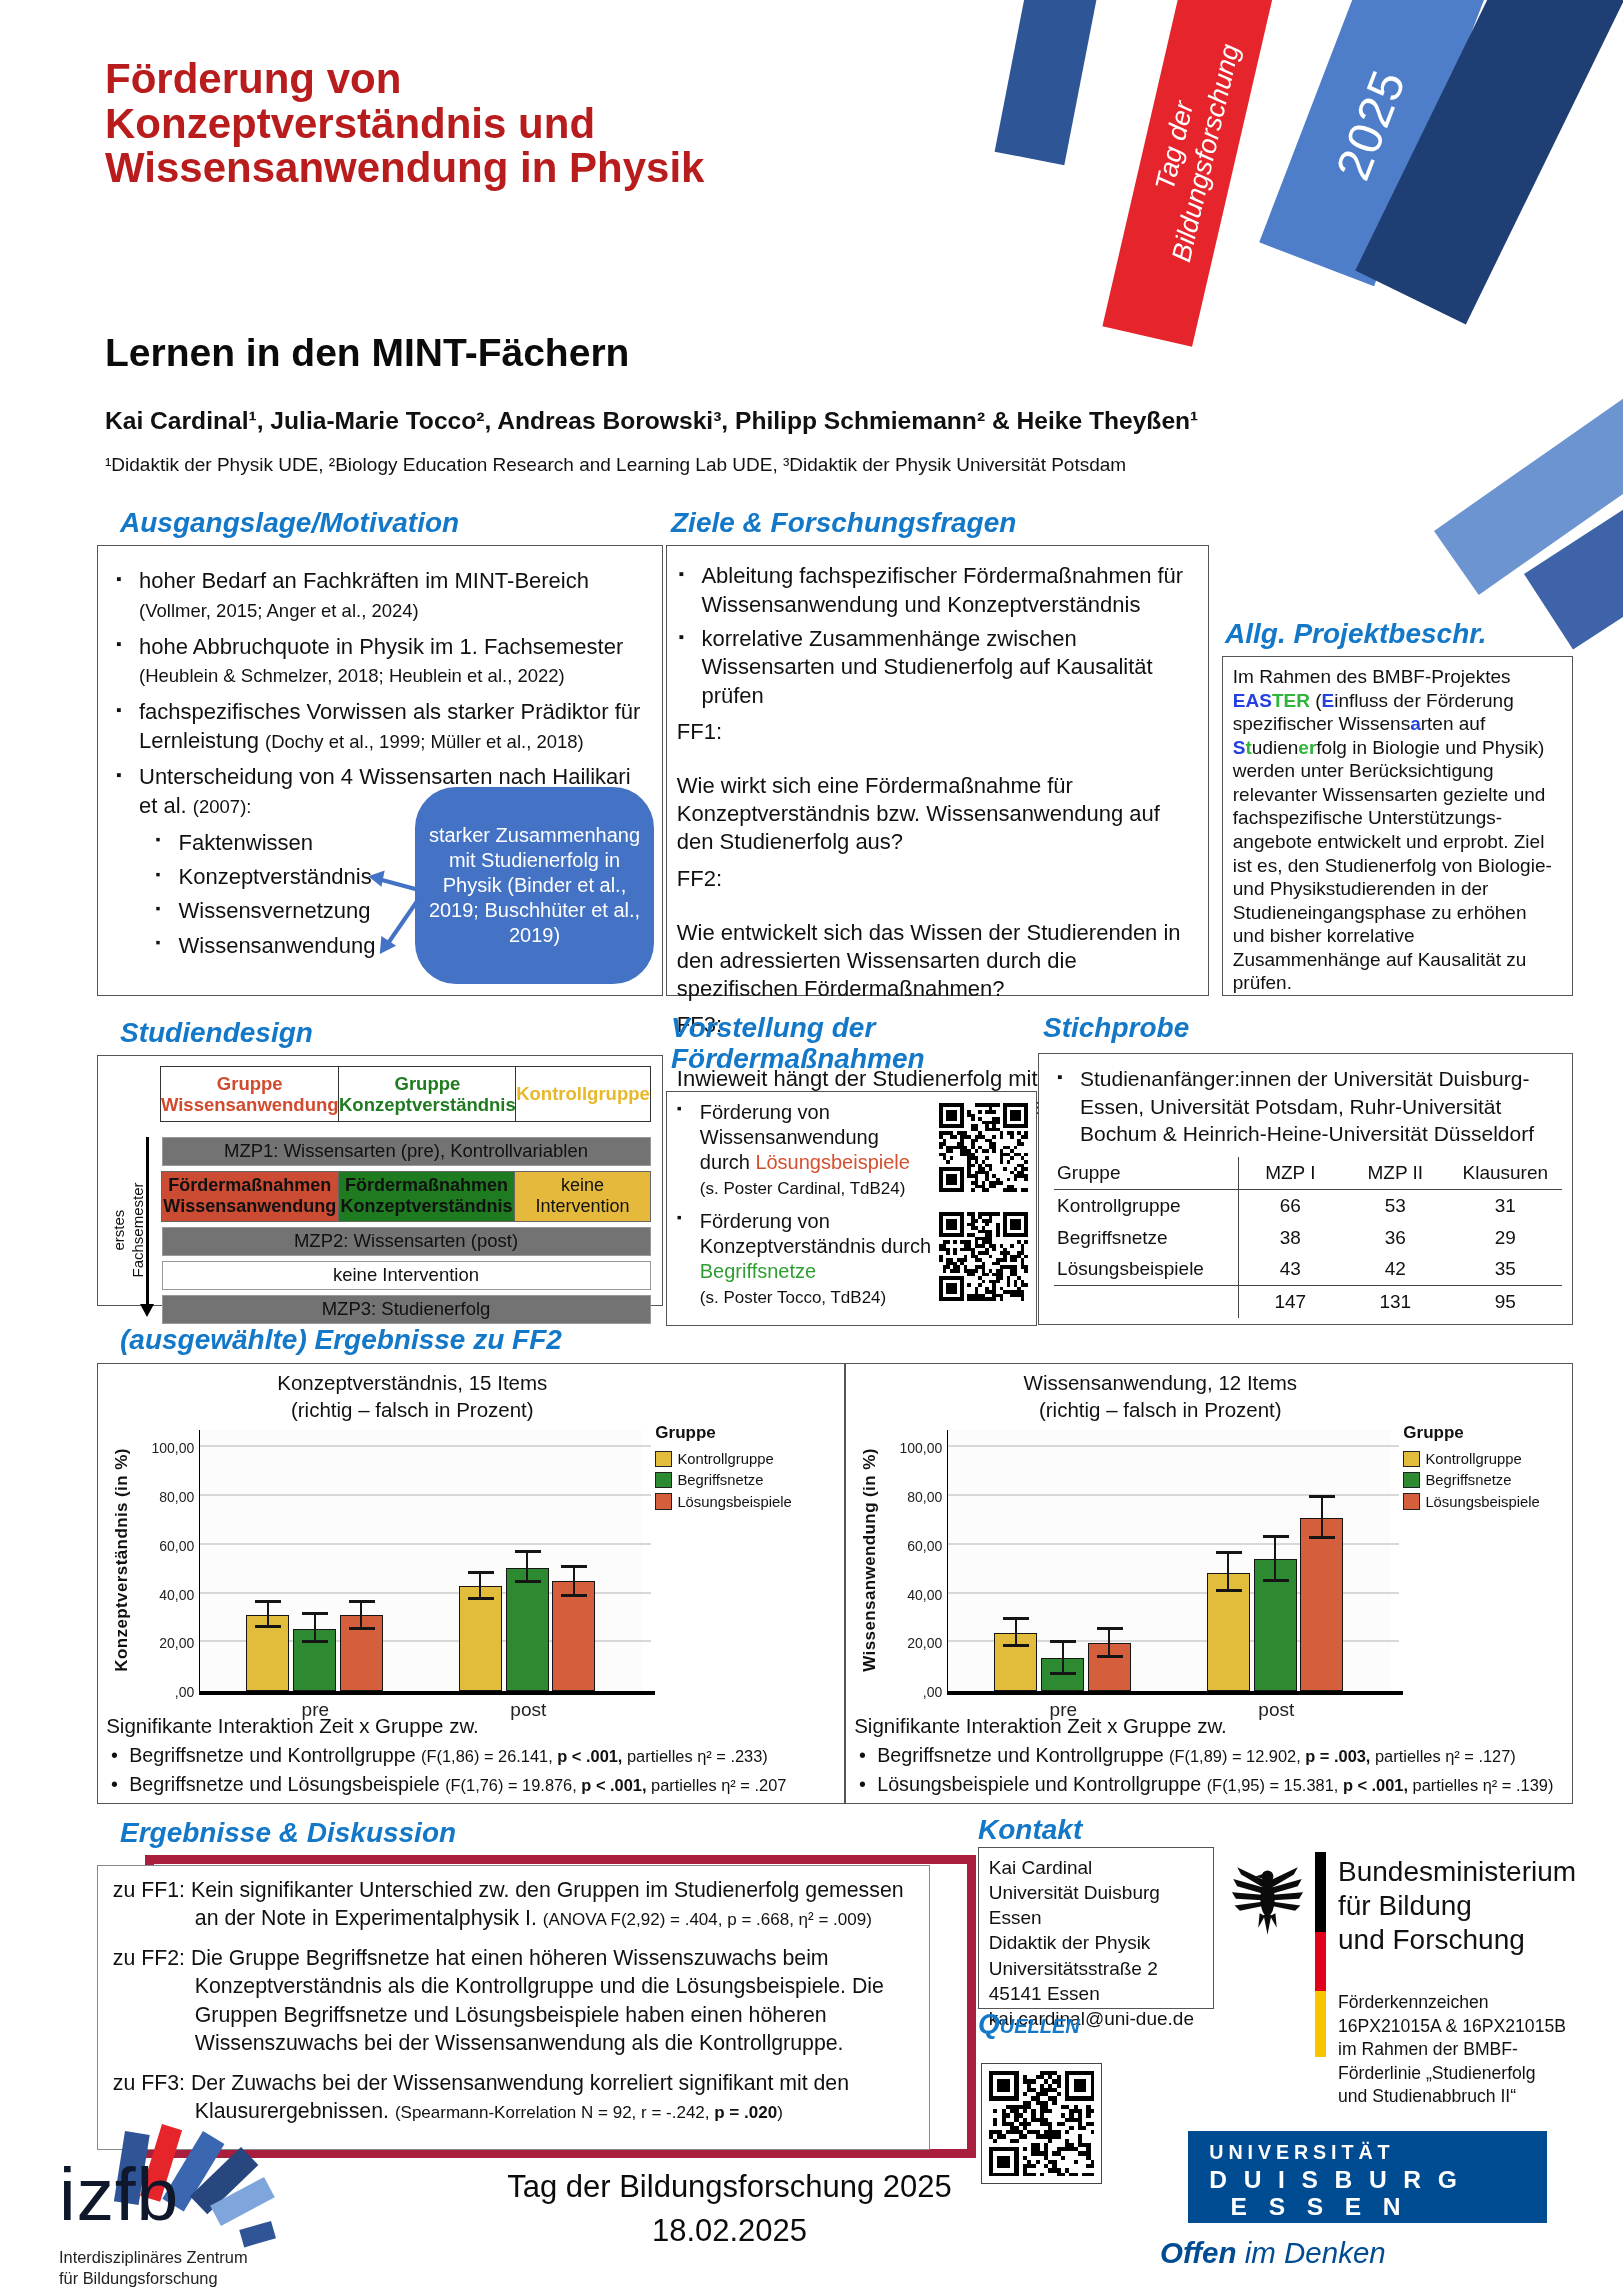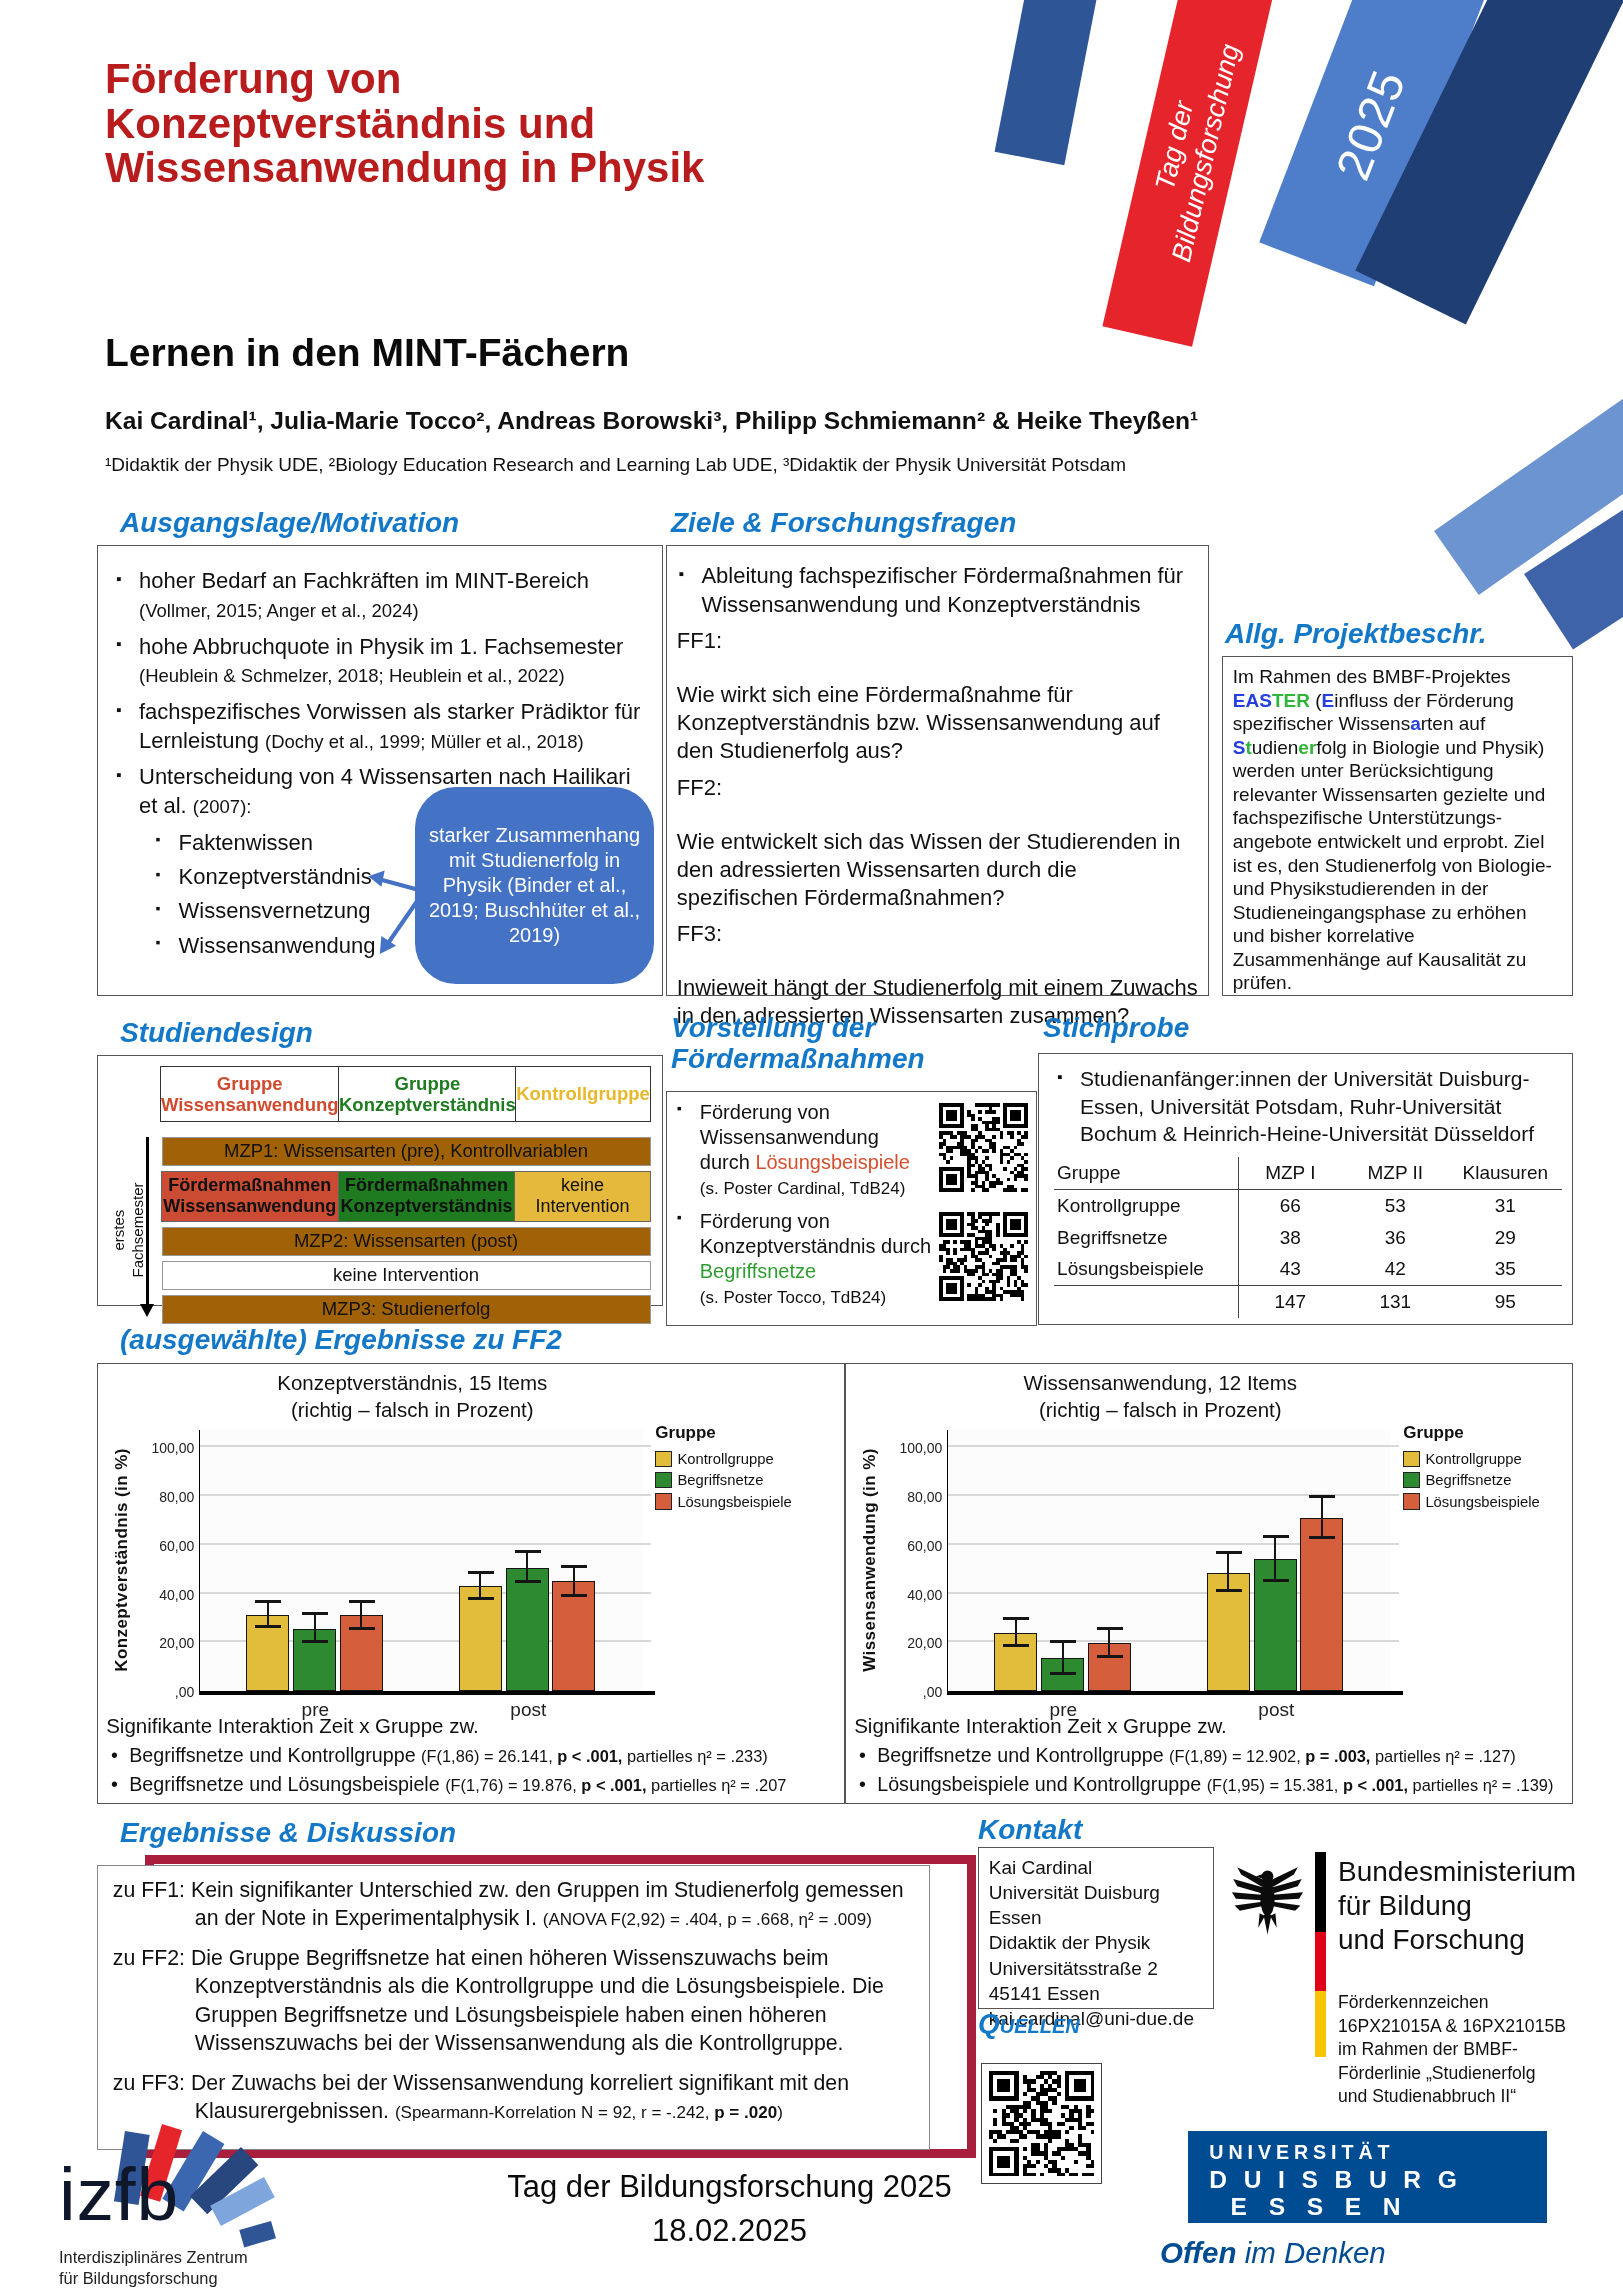--- a/index.html
+++ b/index.html
@@ -53,21 +53,21 @@
        justify-content:center;text-align:center;font-weight:bold;font-size:18.5px;line-height:1.15;background:#fff;}
   .dg-body{display:flex;margin-top:14.8px;}
   .dg-rail{flex:0 0 52px;position:relative;}
   .rail-text{position:absolute;top:50%;left:0;transform:translateY(-50%) rotate(180deg);
              writing-mode:vertical-rl;font-size:15px;line-height:1.25;text-align:center;white-space:pre-line;}
   .rail-arrow{position:absolute;right:13px;top:0;bottom:13px;width:2.5px;background:#000;}
   .rail-arrow::after{content:"";position:absolute;bottom:-13px;left:-5.7px;border:7px solid transparent;
              border-top:13px solid #000;}
   .dg-rows{flex:1;display:flex;flex-direction:column;gap:4.9px;}
   .dgr{border:0.8px solid #999;text-align:center;font-size:18.5px;padding:2.5px 1.6px;line-height:1.2;}
-  .dgr.gray{background:#a16207;}
+  .dgr.gray{background:#737373;}
   .dg-cells{display:flex;}
   .dgc{flex:1 1 0;border:0.8px solid #666;margin-left:-0.8px;text-align:center;font-size:18px;font-weight:bold;
        line-height:1.18;padding:3.3px 1.6px;display:flex;align-items:center;justify-content:center;}
   
   #box-vorst{left:666px;top:1091px;width:371px;height:235px;padding:8.2px;}
   .vitem{display:flex;gap:6.6px;margin-bottom:9.8px;}
   .vtxt{position:relative;flex:1;padding-left:24.6px;font-size:20px;line-height:1.24;}
   .vtxt::before{content:"▪";position:absolute;left:1.6px;top:0;font-size:14px;}
   .vnote{font-size:17px;}
   .qr{background:#fff;}
@@ -182,20 +182,21 @@
       <line x1="66" y1="28" x2="14" y2="14" stroke="#4472C4" stroke-width="5"></line>
       <polygon points="4,11 24,4 20,24" fill="#4472C4"></polygon>
       <line x1="66" y1="38" x2="26" y2="96" stroke="#4472C4" stroke-width="5"></line>
       <polygon points="18,106 20,84 38,96" fill="#4472C4"></polygon>
     </svg>
   </div>
 
   <div class="abs sec-h" style="left:671px;top:507px;">Ziele &amp; Forschungsfragen</div>
   <div class="box" id="box-ziele">
     <div class="bl">Ableitung fachspezifischer Fördermaßnahmen für Wissensanwendung und Konzeptverständnis</div>
+    <div class="bl">korrelative Zusammenhänge zwischen Wissensarten und Studienerfolg auf Kausalität prüfen</div>
     <div class="ff">
       <span class="lb">FF1:</span>
       <span>Wie wirkt sich eine Fördermaßnahme für Konzeptverständnis  bzw. Wissensanwendung auf den Studienerfolg aus?</span>
     </div>
     <div class="ff">
       <span class="lb">FF2:</span>
       <span>Wie entwickelt sich das Wissen der Studierenden in den adressierten Wissensarten durch die spezifischen Fördermaßnahmen?</span>
     </div>
     <div class="ff">
       <span class="lb">FF3:</span>

